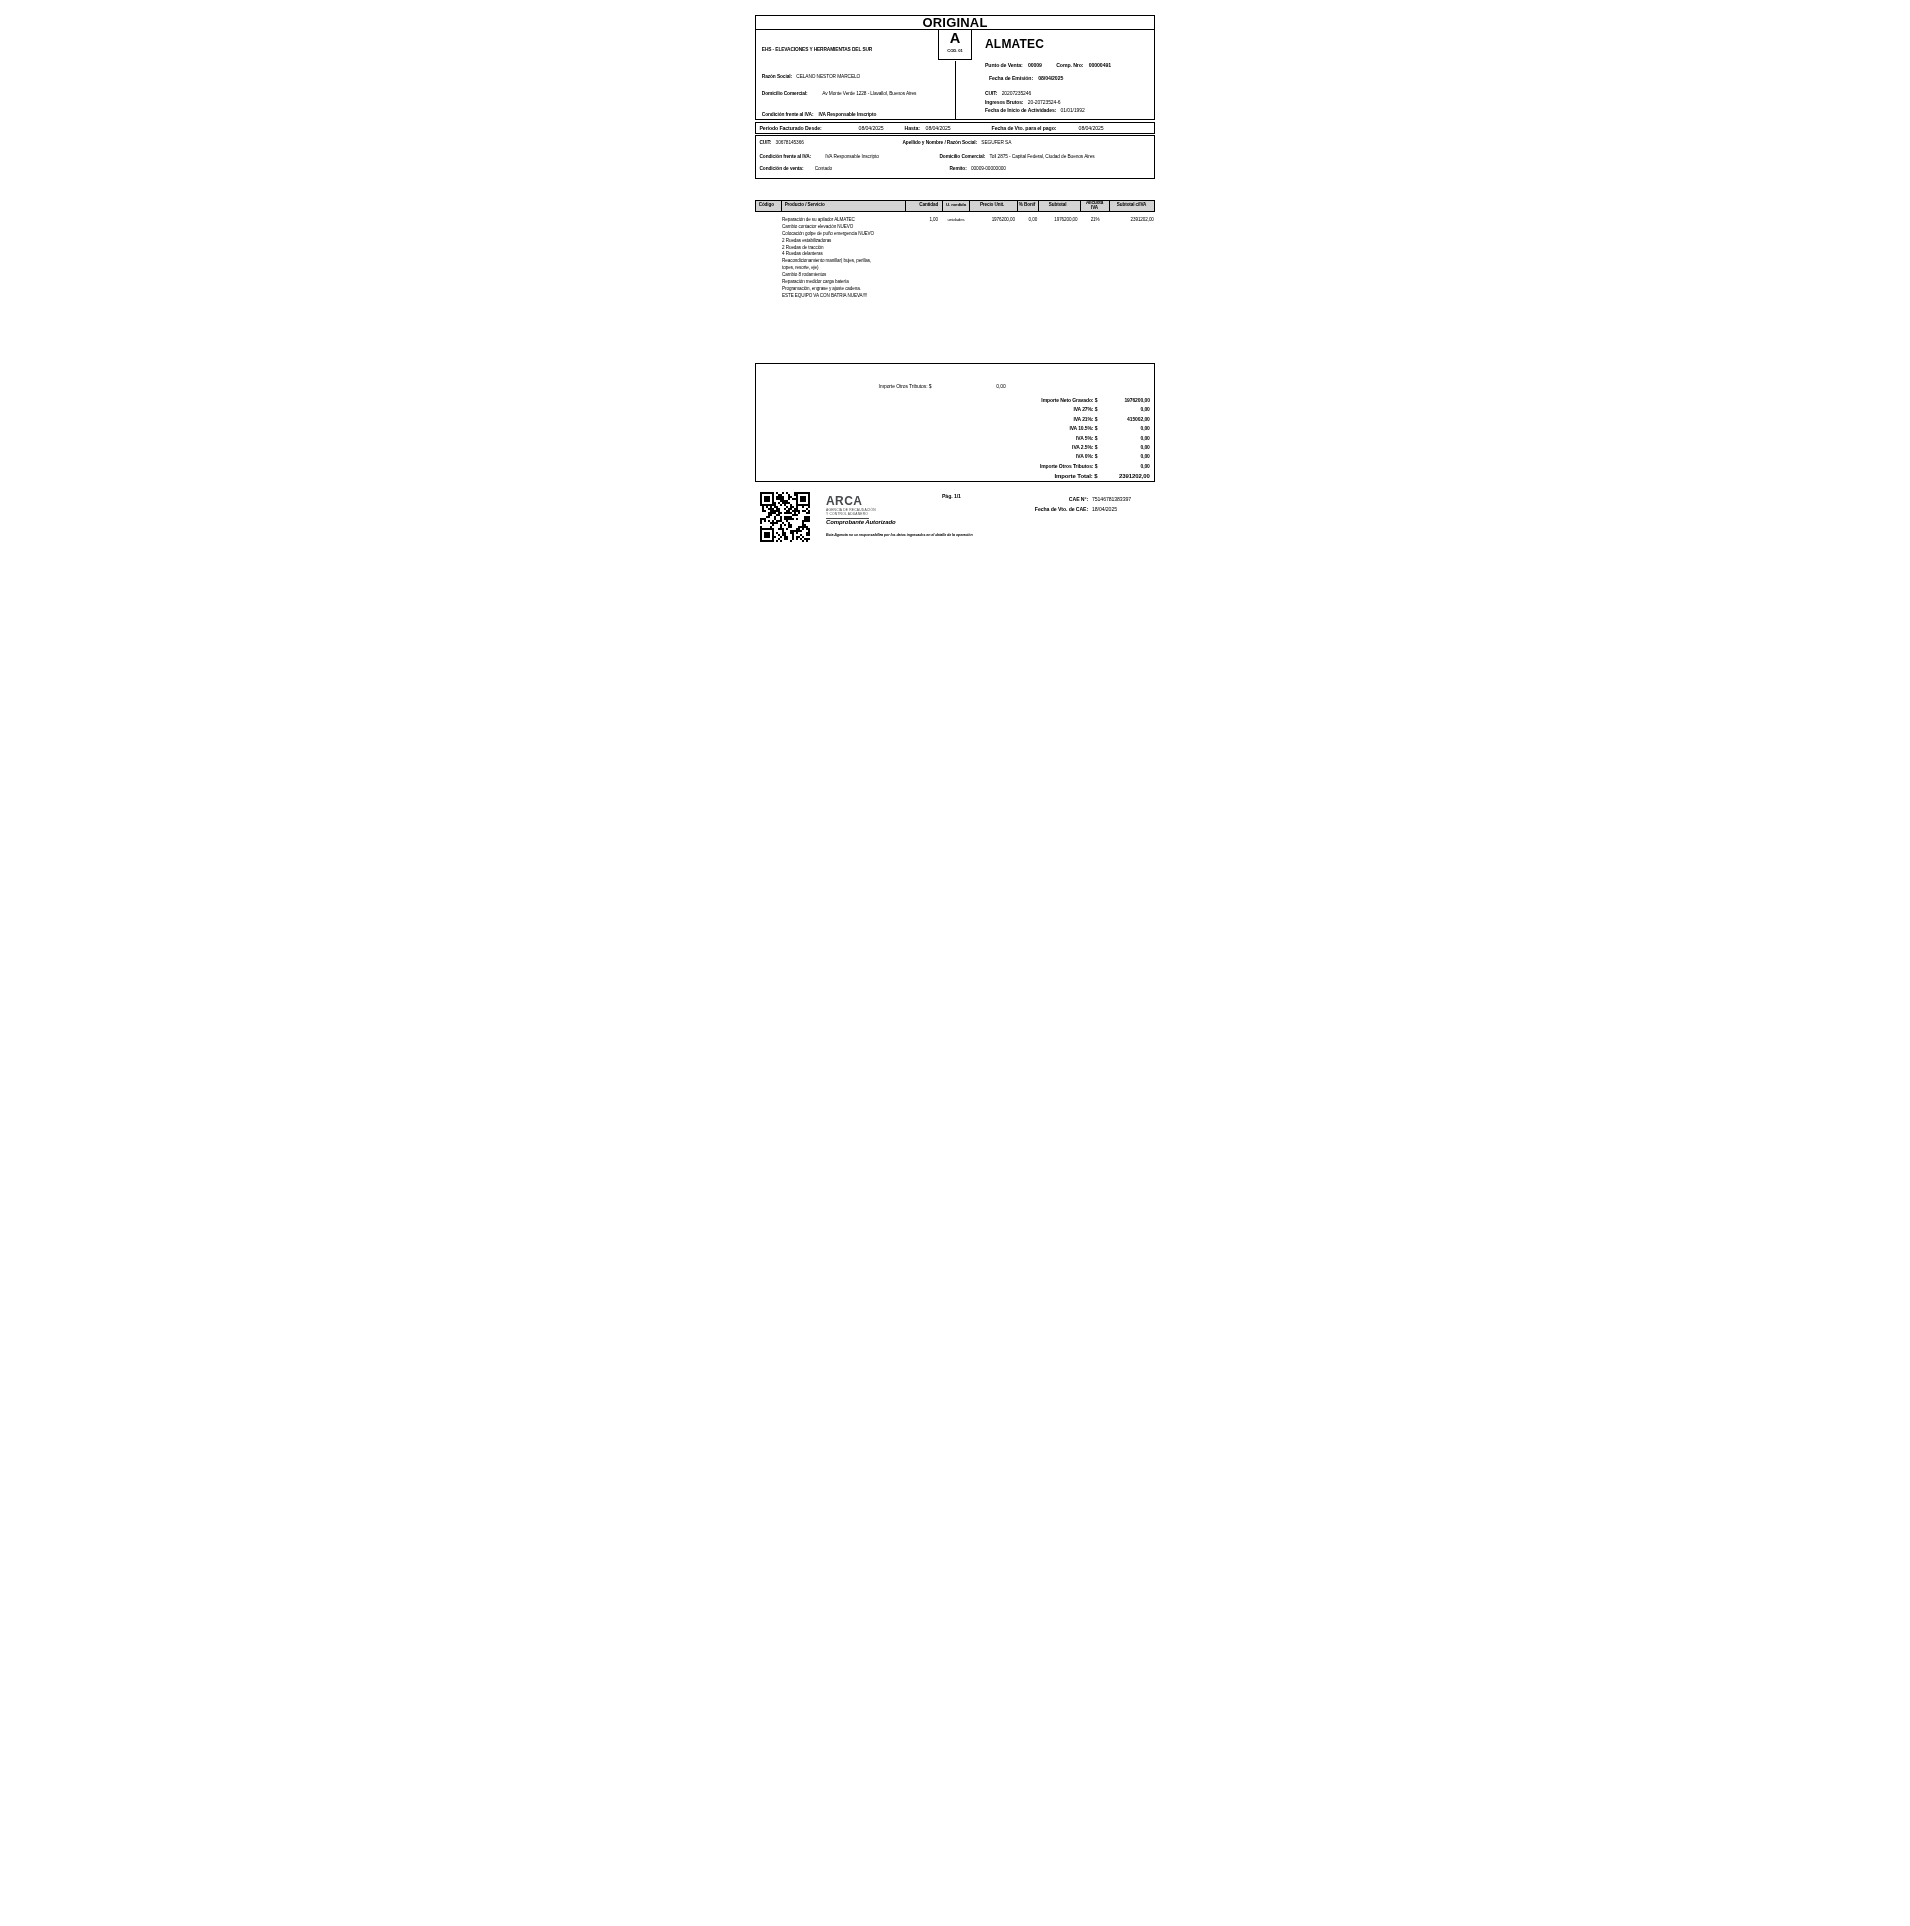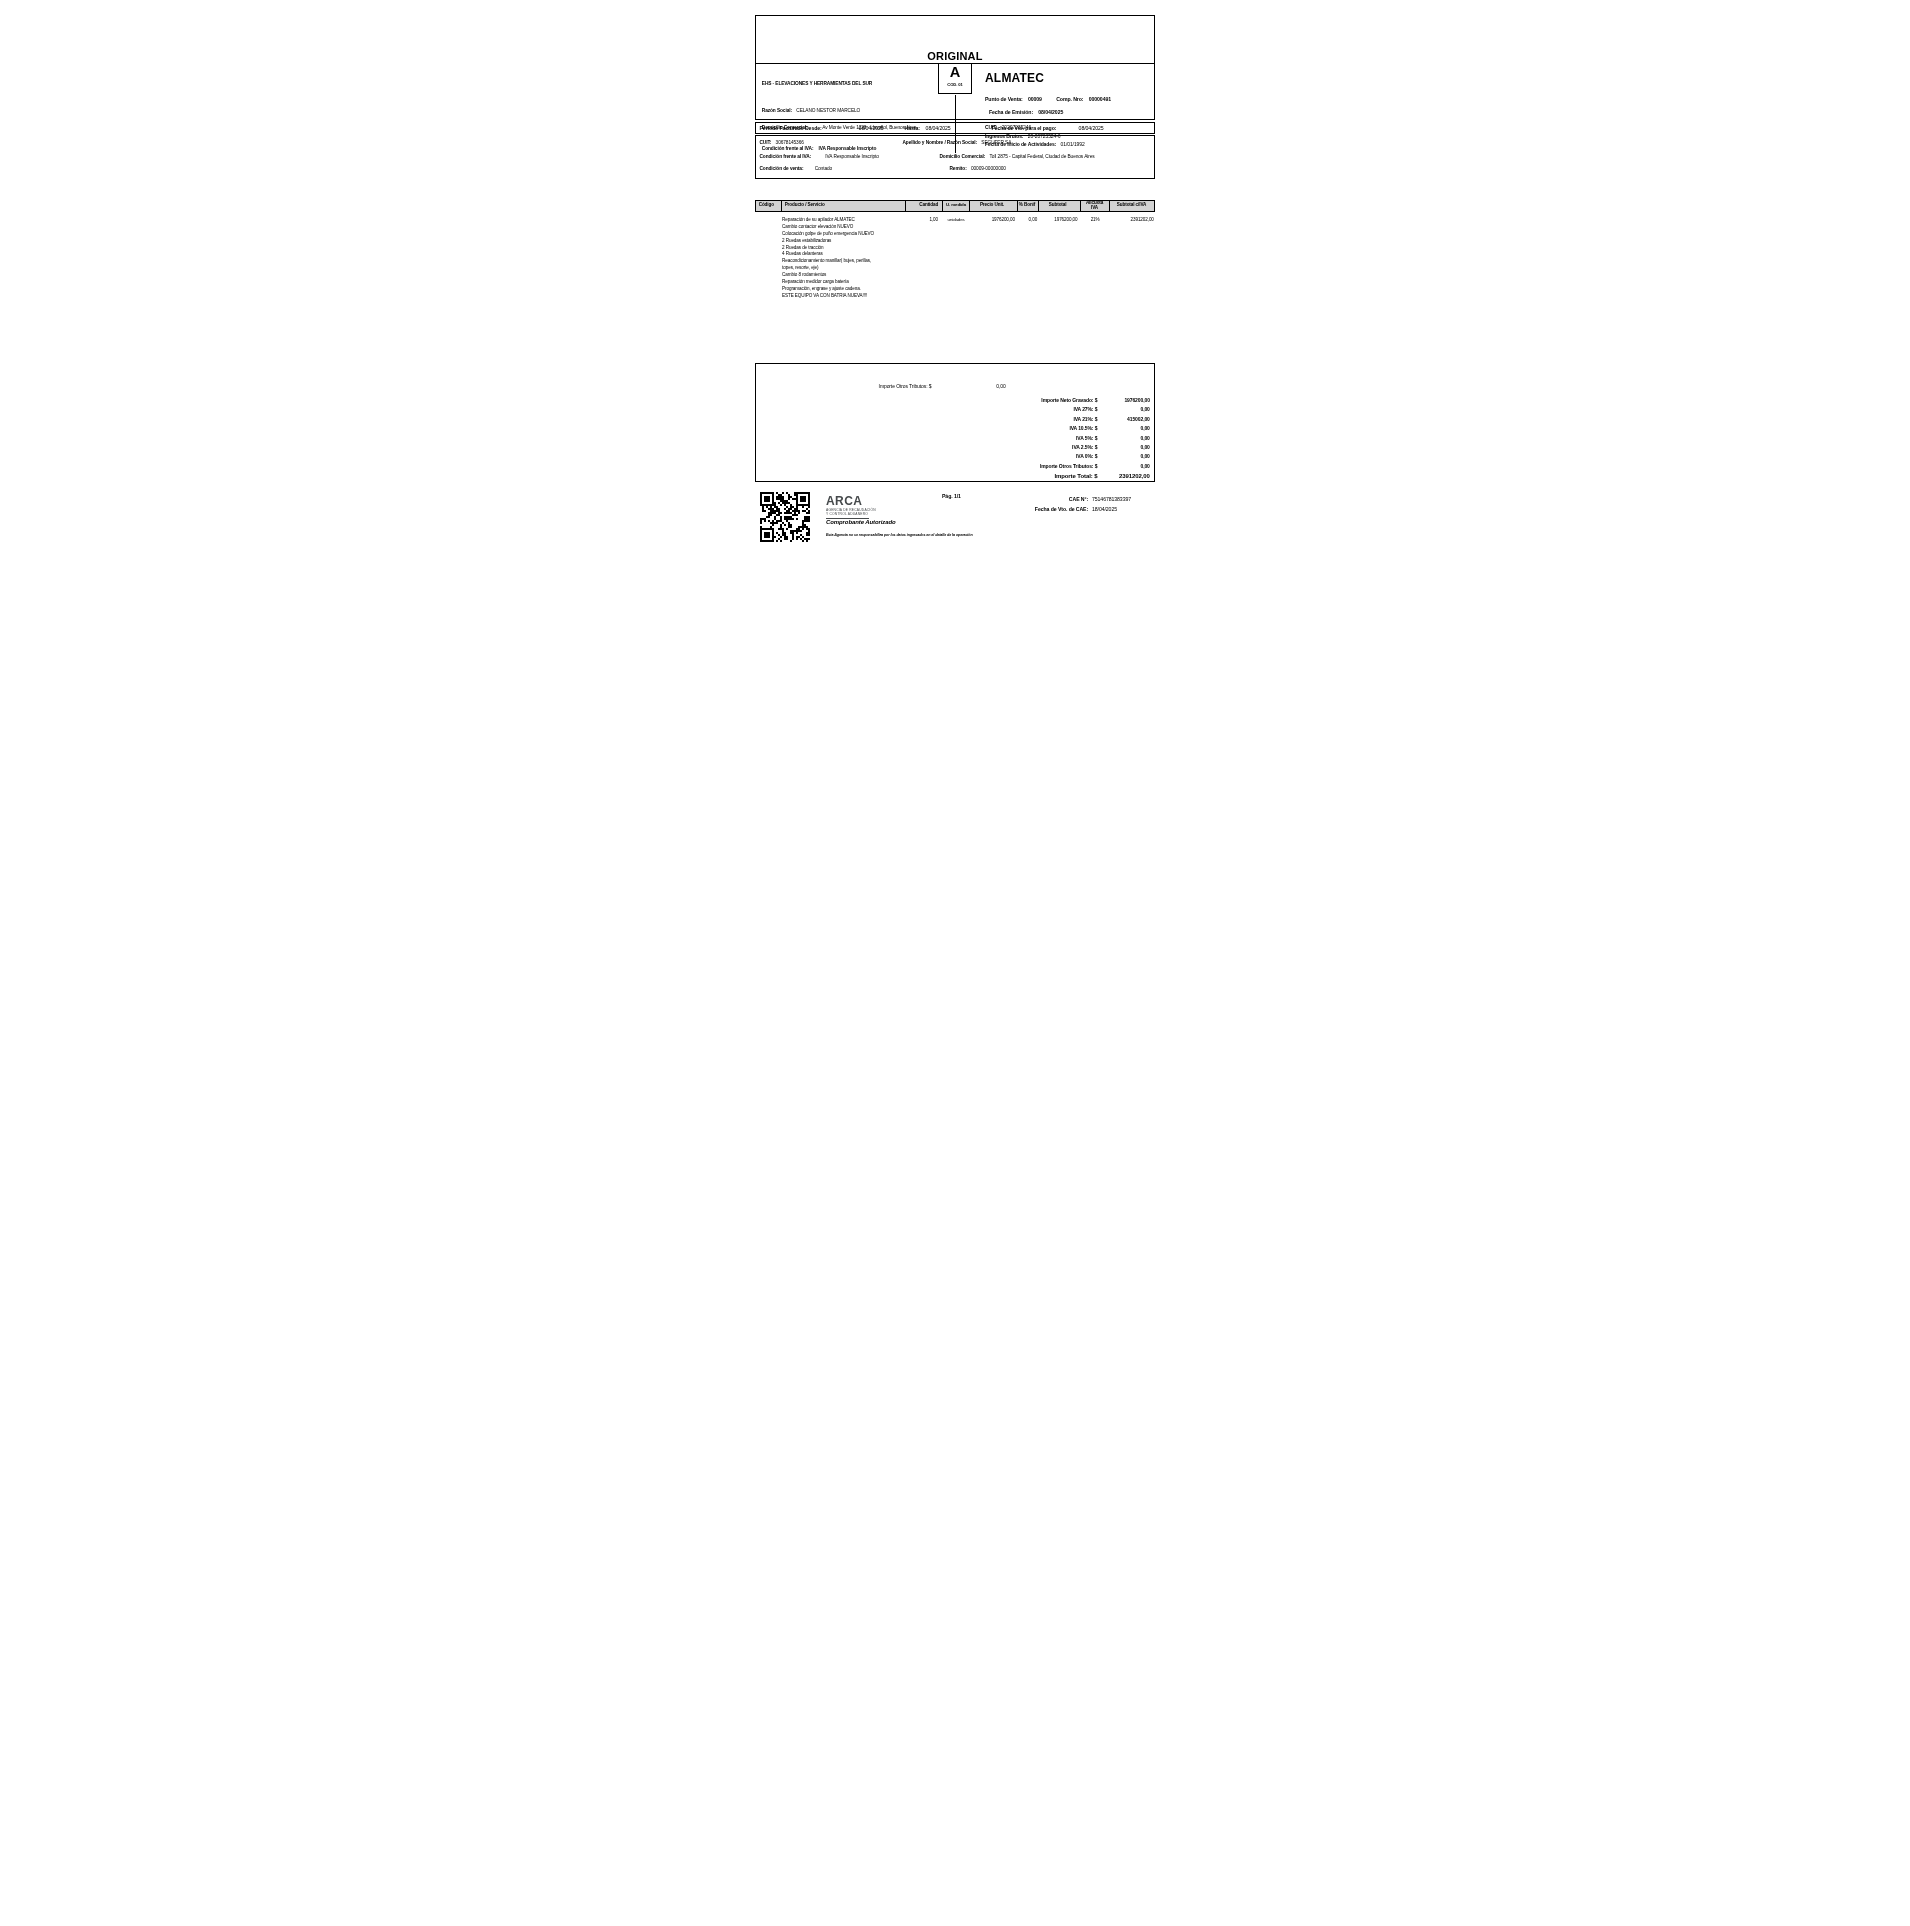--- a/index.html
+++ b/index.html
@@ -7,21 +7,21 @@
     --header-gray:#d3d3d3;
     --arca-gray:#45494b;
   }
   *{margin:0;padding:0;box-sizing:border-box;}
   html,body{background:#fff;}
   body{font-family:"Liberation Sans",sans-serif;color:#000;letter-spacing:-0.1px;}
   .page{position:relative;width:424px;height:599px;margin:0 auto;background:#fff;overflow:hidden;}
 
   
   .header-box{position:absolute;left:11.6px;right:11.6px;top:14.6px;height:105px;border:0.8px solid var(--border);}
-  .original-band{height:14px;border-bottom:0.8px solid var(--border);display:flex;align-items:center;justify-content:center;font-weight:bold;font-size:11px;letter-spacing:0.2px;margin-top:34px;}
+  .original-band{height:14px;border-bottom:0.8px solid var(--border);display:flex;align-items:center;justify-content:center;font-weight:bold;font-size:13px;letter-spacing:0.2px;}
   .header-cols{position:relative;height:89px;}
   .center-divider{position:absolute;left:50%;top:31px;bottom:0;width:0.4px;background:#000;}
   .letter-box{position:absolute;left:50%;transform:translateX(-50%);top:-0.4px;width:34px;height:31px;border:0.8px solid var(--border);background:#fff;text-align:center;z-index:2;}
   .letter-box .letter{font-size:14.6px;font-weight:bold;line-height:1.15;}
   .letter-box .code{font-size:4.2px;font-weight:bold;margin-top:0.8px;}
   .company-name{position:absolute;left:6.2px;top:17px;font-size:6px;font-weight:bold;width:181px;}
   .hrow{position:absolute;font-size:4.8px;}
   .hrow b{font-weight:bold;}
   .lbl{font-weight:bold;}
   .seller-razon{left:6.2px;top:44px;}

